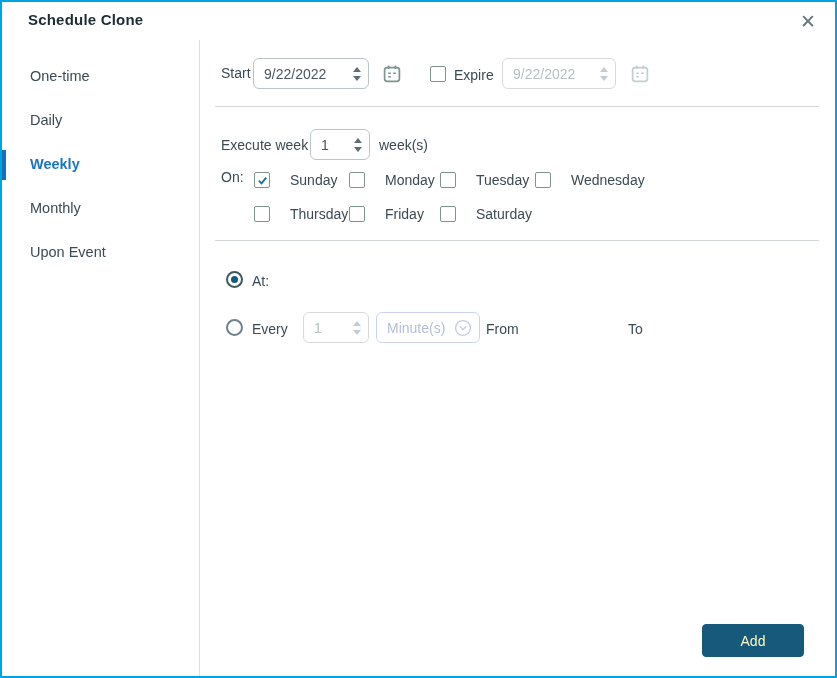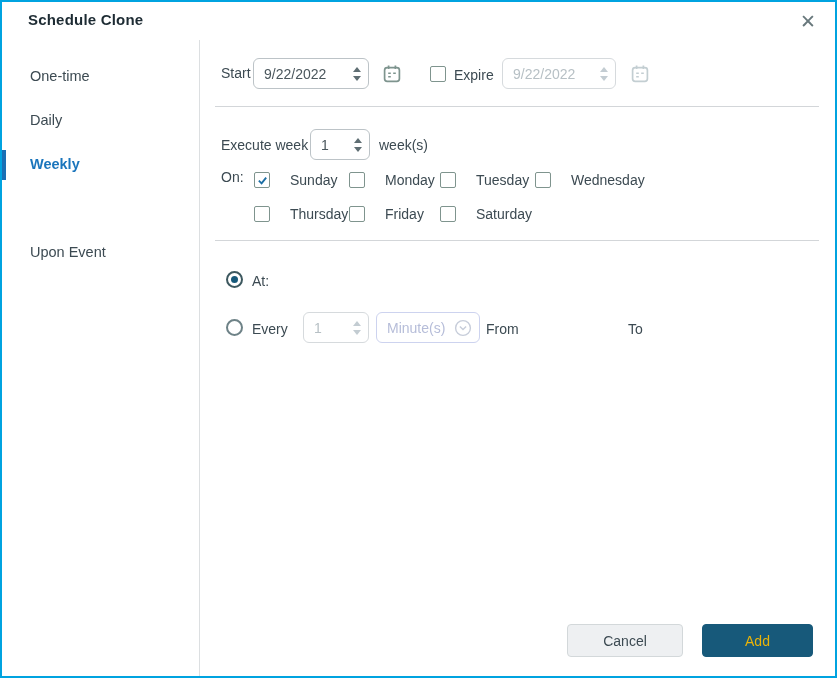--- a/index.html
+++ b/index.html
@@ -78,36 +78,37 @@
   .radio .dot { width:7px; height:7px; border-radius:50%; background:#17597a; display:none; }
   .radio.selected .dot { display:block; }
 
   .h-divider { position:absolute; left:213px; width:604px; height:1px; background:#d3d6d9; }
 
   .btn {
     position:absolute; height:33px; border-radius:4px; font-size:14px;
     display:flex; align-items:center; justify-content:center; cursor:pointer;
   }
   .btn-cancel { left:565px; top:622px; width:116px; background:#eef0f2; border:1px solid #d3d8da; color:#3c4a52; }
-  .btn-add   { left:700px; top:622px; width:111px; background:#17597a; border:1px solid #17597a; color:#eab308; }
+  .btn-add   { left:700px; top:622px; width:102px; background:#17597a; border:1px solid #17597a; color:#fef9c3; }
 </style>
 </head>
 <body>
 
 <div class="dialog">
 
   <div class="title">Schedule Clone</div>
   <div class="close-btn">✕</div>
 
   <div class="v-divider"></div>
 
   <div class="accent-bar"></div>
   <div class="side-item" style="top:110px">Daily</div>
   <div class="side-item" style="top:66px">One-time</div>
   <div class="side-item selected" style="top:154px">Weekly</div>
+  <div class="side-item" style="top:198px">Monthly</div>
   <div class="side-item" style="top:242px">Upon Event</div>
 
   <div class="lbl" style="left:219px; top:63px">Start</div>
   <div class="field" style="left:251px; top:56px; width:116px">
     <input value="9/22/2022" style="">
     <span class="spin">
         <i class="up"></i>
         <i class="dn"></i>
       </span>
   </div>
@@ -203,16 +204,15 @@
     <span style="display:flex">
       <svg width="18" height="18" viewBox="0 0 18 18" fill="none" stroke="#c7cdda">
         <circle cx="9" cy="9" r="7.4" stroke-width="1.4"></circle>
         <path d="M5.9 7.6L9 10.6l3.1-3" stroke-width="1.4"></path>
       </svg>
     </span>
   </div>
   <div class="lbl" style="left:484px; top:319px">From</div>
   <div class="lbl" style="left:626px; top:319px">To</div>
 
-  <div class="btn btn-cancel">Cancel</div>
   <div class="btn btn-add">Add</div>
 
 </div>
 
 </body></html>

